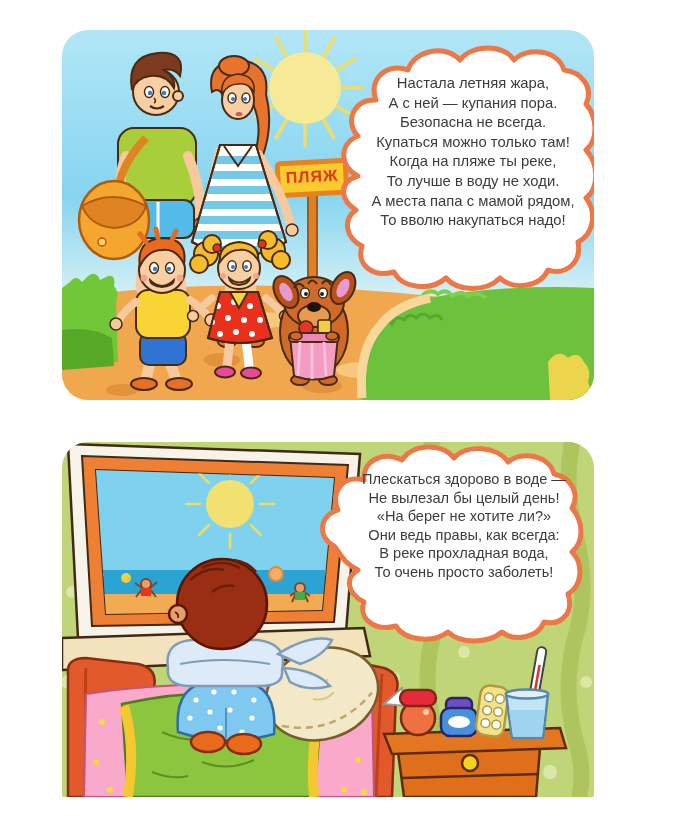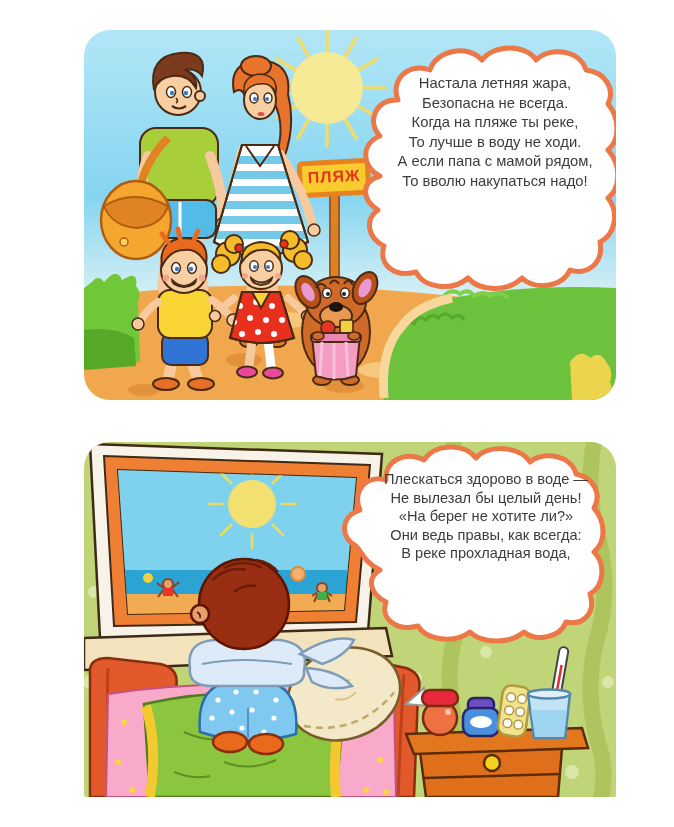--- a/index.html
+++ b/index.html
@@ -1,18 +1,18 @@
 <!DOCTYPE html>
 <html><head>
 <meta charset="utf-8">
 <style>
   html,body{margin:0;padding:0;background:#ffffff;}
   .page{position:relative;width:674px;height:827px;background:#ffffff;overflow:hidden;
         font-family:"Liberation Sans",sans-serif;}
-  .card{position:absolute;left:84px;width:532px;border-radius:26px;overflow:hidden;}
+  .card{position:absolute;left:62px;width:532px;border-radius:26px;overflow:hidden;}
   #card-beach{top:30px;height:370px;}
   #card-home{top:442px;height:377px;}
   .card svg{position:absolute;left:0;top:0;display:block;}
   .poem{position:absolute;width:250px;text-align:center;color:#3c3c3c;}
   #poem-1{left:286px;top:44px;font-size:14.8px;line-height:19.6px;}
   #poem-2{left:277px;top:28px;font-size:14.6px;line-height:18.6px;}
   .poem div{white-space:nowrap;}
   .sign-label{position:absolute;left:215px;top:134px;width:70px;height:26px;
       display:flex;align-items:center;justify-content:center;
       color:#e5341c;font-weight:bold;font-size:16px;letter-spacing:1px;
@@ -250,24 +250,26 @@
         <path d="M238,312 L236,346 M250,313 L250,349 M262,312 L264,346" stroke="#f8c0da" stroke-width="3"></path>
         <ellipse cx="234" cy="306" rx="6" ry="4" fill="#cf6a28" stroke-width="1.6"></ellipse>
         <ellipse cx="270" cy="306" rx="6" ry="4" fill="#cf6a28" stroke-width="1.6"></ellipse>
       </g>
 
       <path fill="#ffffff" stroke="#ec7848" stroke-width="5" stroke-linejoin="round" d="M296,146 C278,138 276,114 296,106 C282,92 292,68 314,70 C306,50 324,32 346,40 C352,20 384,14 398,30 C410,14 442,14 452,30 C466,16 496,20 502,40 C520,42 532,58 524,74 C536,88 536,110 524,120 C537,134 537,158 524,168 C535,182 532,204 516,212 C520,232 504,246 486,240 C478,258 450,260 438,248 C424,262 396,262 384,248 C368,262 340,258 332,242 C310,248 294,234 300,216 C284,208 280,190 294,180 C278,170 276,152 296,146 Z"></path>
     </svg>
 
     <div class="poem" id="poem-1">
       <div>Настала летняя жара,</div>
+      <div>А с ней — купания пора.</div>
       <div>Безопасна не всегда.</div>
+      <div>Купаться можно только там!</div>
       <div>Когда на пляже ты реке,</div>
       <div>То лучше в воду не ходи.</div>
-      <div>А если папа с мамой рядом,</div>
+      <div>А места папа с мамой рядом,</div>
       <div>То вволю накупаться надо!</div>
     </div>
     <div class="sign-label">ПЛЯЖ</div>
   </div>
 
   <div class="card" id="card-home">
     <svg width="532" height="355" viewBox="0 0 532 355">
       <defs>
         <clipPath id="cp-glass">
             <polygon points="34,28 272,36 260,168 44,172"></polygon>
@@ -432,16 +434,17 @@
 
       <path fill="#ffffff" stroke="#ec7848" stroke-width="5" stroke-linejoin="round" d="M272,104 C256,96 256,74 276,68 C268,52 280,32 302,38 C300,20 320,8 340,18 C350,2 380,0 392,16 C404,2 436,4 446,20 C460,8 488,14 492,32 C510,36 518,52 510,66 C522,80 522,100 510,110 C522,122 520,144 506,152 C512,170 500,184 482,180 C476,196 452,200 440,190 C426,202 398,202 386,190 C370,202 342,198 334,184 C312,190 296,176 302,160 C286,152 282,136 296,128 C280,120 278,110 272,104 Z"></path>
     </svg>
 
     <div class="poem" id="poem-2">
       <div>Плескаться здорово в воде —</div>
       <div>Не вылезал бы целый день!</div>
       <div>«На берег не хотите ли?»</div>
       <div>Они ведь правы, как всегда:</div>
       <div>В реке прохладная вода,</div>
+      <div>То очень просто заболеть!</div>
     </div>
   </div>
 
 </div>
 
 </body></html>

